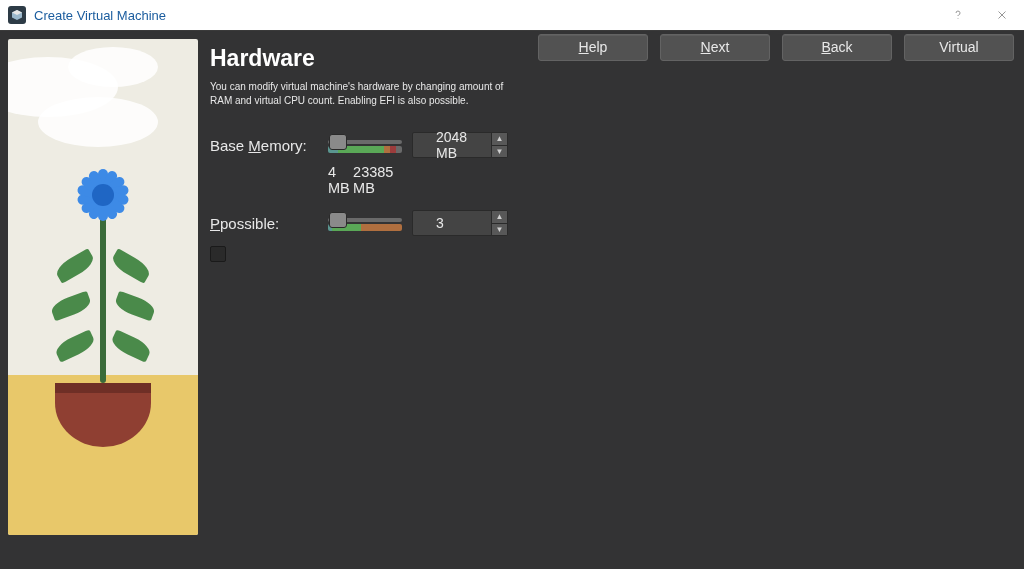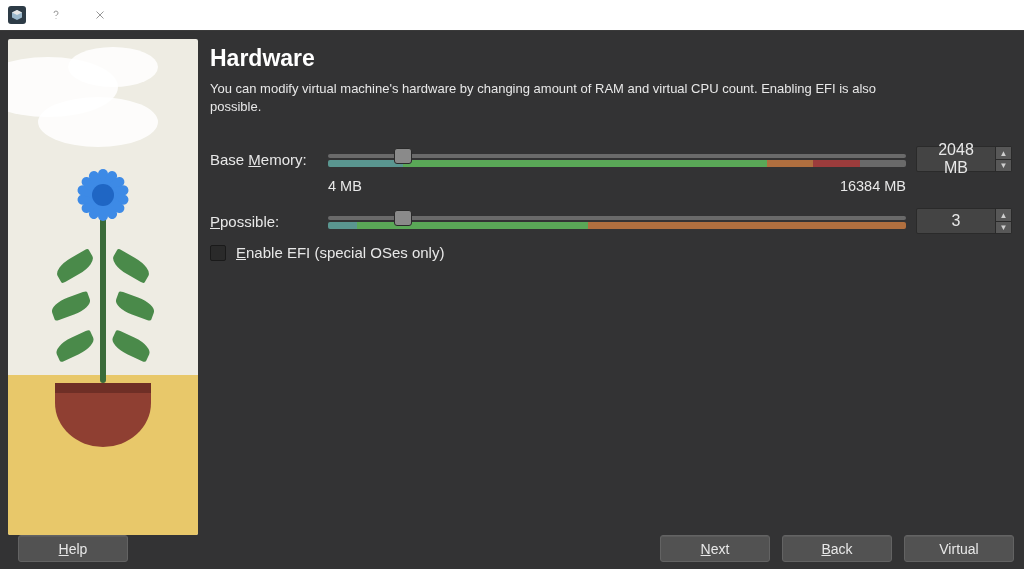--- a/index.html
+++ b/index.html
@@ -60,21 +60,21 @@
     color: #6a6a6a;
     font-size: 16px;
   }
   .titlebar .winbtn svg { width:12px; height:12px; stroke:#6a6a6a; stroke-width:1.4; fill:none; }
 
   
   .client {
     height: 538px; 
     background: var(--bg-body);
     display: flex;
-    flex-direction: column;
+    flex-direction: row;
   }
   .content {
     flex: 1;
     display: flex;
     padding: 8px 8px 0 8px;
     gap: 12px;
   }
 
   
   .sidebar-illustration {
@@ -148,24 +148,24 @@
     color: var(--text-light);
     padding: 4px 4px 0 0;
   }
   h1.page-title {
     margin: 2px 0 8px 0;
     font-size: 23px;
     font-weight: 700;
     color: #ffffff;
   }
   .intro {
-    font-size: 13px;
+    font-size: 10px;
     line-height: 1.4;
     color: var(--text-light);
-    margin-bottom: 30px;
+    margin-bottom: 24px;
     max-width: 720px;
   }
 
   .field-row {
     display: grid;
     grid-template-columns: 108px 1fr 96px;
     column-gap: 10px;
     align-items: center;
     margin-bottom: 6px;
   }
@@ -221,24 +221,24 @@
   .spin {
     display:flex;
     background: var(--input-bg);
     border: 1px solid #2a2a2a;
     border-radius: 2px;
     height: 26px;
     align-items:center;
   }
   .spin .val {
     flex:1;
-    padding: 0 10px;
-    font-size: 16px;
-    color: var(--text-light);
-    text-align: center;
+    padding: 0 23px;
+    font-size: 14px;
+    color: var(--text-light);
+    text-align: left;
   }
   .spin .arrows {
     width: 16px; height: 100%;
     display:flex; flex-direction:column;
     border-left:1px solid #2a2a2a;
   }
   .spin .arrows div {
     flex:1; display:flex; align-items:center; justify-content:center;
     font-size: 8px; color:#cfcfcf;
     background:#585858;
@@ -288,20 +288,21 @@
 </head>
 <body>
 
 <div class="titlebar">
   <div class="icon">
     <svg viewBox="0 0 24 24">
         <path d="M12 2 L22 7 L22 17 L12 22 L2 17 L2 7 Z" fill="#9bb8cc"></path>
         <path d="M12 2 L22 7 L12 12 L2 7 Z" fill="#e6e6e6"></path>
       </svg>
   </div>
+  <div class="title">Create Virtual Machine</div>
   <div class="winbtn">
     <svg viewBox="0 0 24 24">
         <path d="M8 8 a4 4 0 1 1 5 4 c-1 .6-1 1.2-1 2"></path>
         <circle cx="12" cy="19" r="0.8" fill="#6a6a6a" stroke="none"></circle>
       </svg>
   </div>
   <div class="winbtn">
     <svg viewBox="0 0 24 24">
         <path d="M5 5 L19 19 M19 5 L5 19"></path>
       </svg>
@@ -369,21 +370,21 @@
           <div class="arrows">
             <div>▲</div>
             <div>▼</div>
           </div>
         </div>
       </div>
       <div class="slider-ticks">
         <div></div>
         <div class="ticks">
           <span>4 MB</span>
-          <span>16384 MB</span>
+          <span>23385 MB</span>
         </div>
         <div></div>
       </div>
 
       <div class="field-row">
         <div class="field-label">
           <span class="ul">P</span><span>possible:</span>
         </div>
         <div class="slider-wrap">
           <div class="slider-track"></div>
@@ -398,23 +399,20 @@
           <div class="val">3</div>
           <div class="arrows">
             <div>▲</div>
             <div>▼</div>
           </div>
         </div>
       </div>
 
       <div class="check-row">
         <div class="checkbox"></div>
-        <span class="check-label">
-          <span class="ul">E</span><span>nable EFI (special OSes only)</span>
-        </span>
       </div>
     </div>
   </div>
 
   <div class="footer">
     <div class="btn help">
       <span><span class="ul">H</span><span>elp</span></span>
     </div>
     <div class="spacer"></div>
     <div class="btn">

